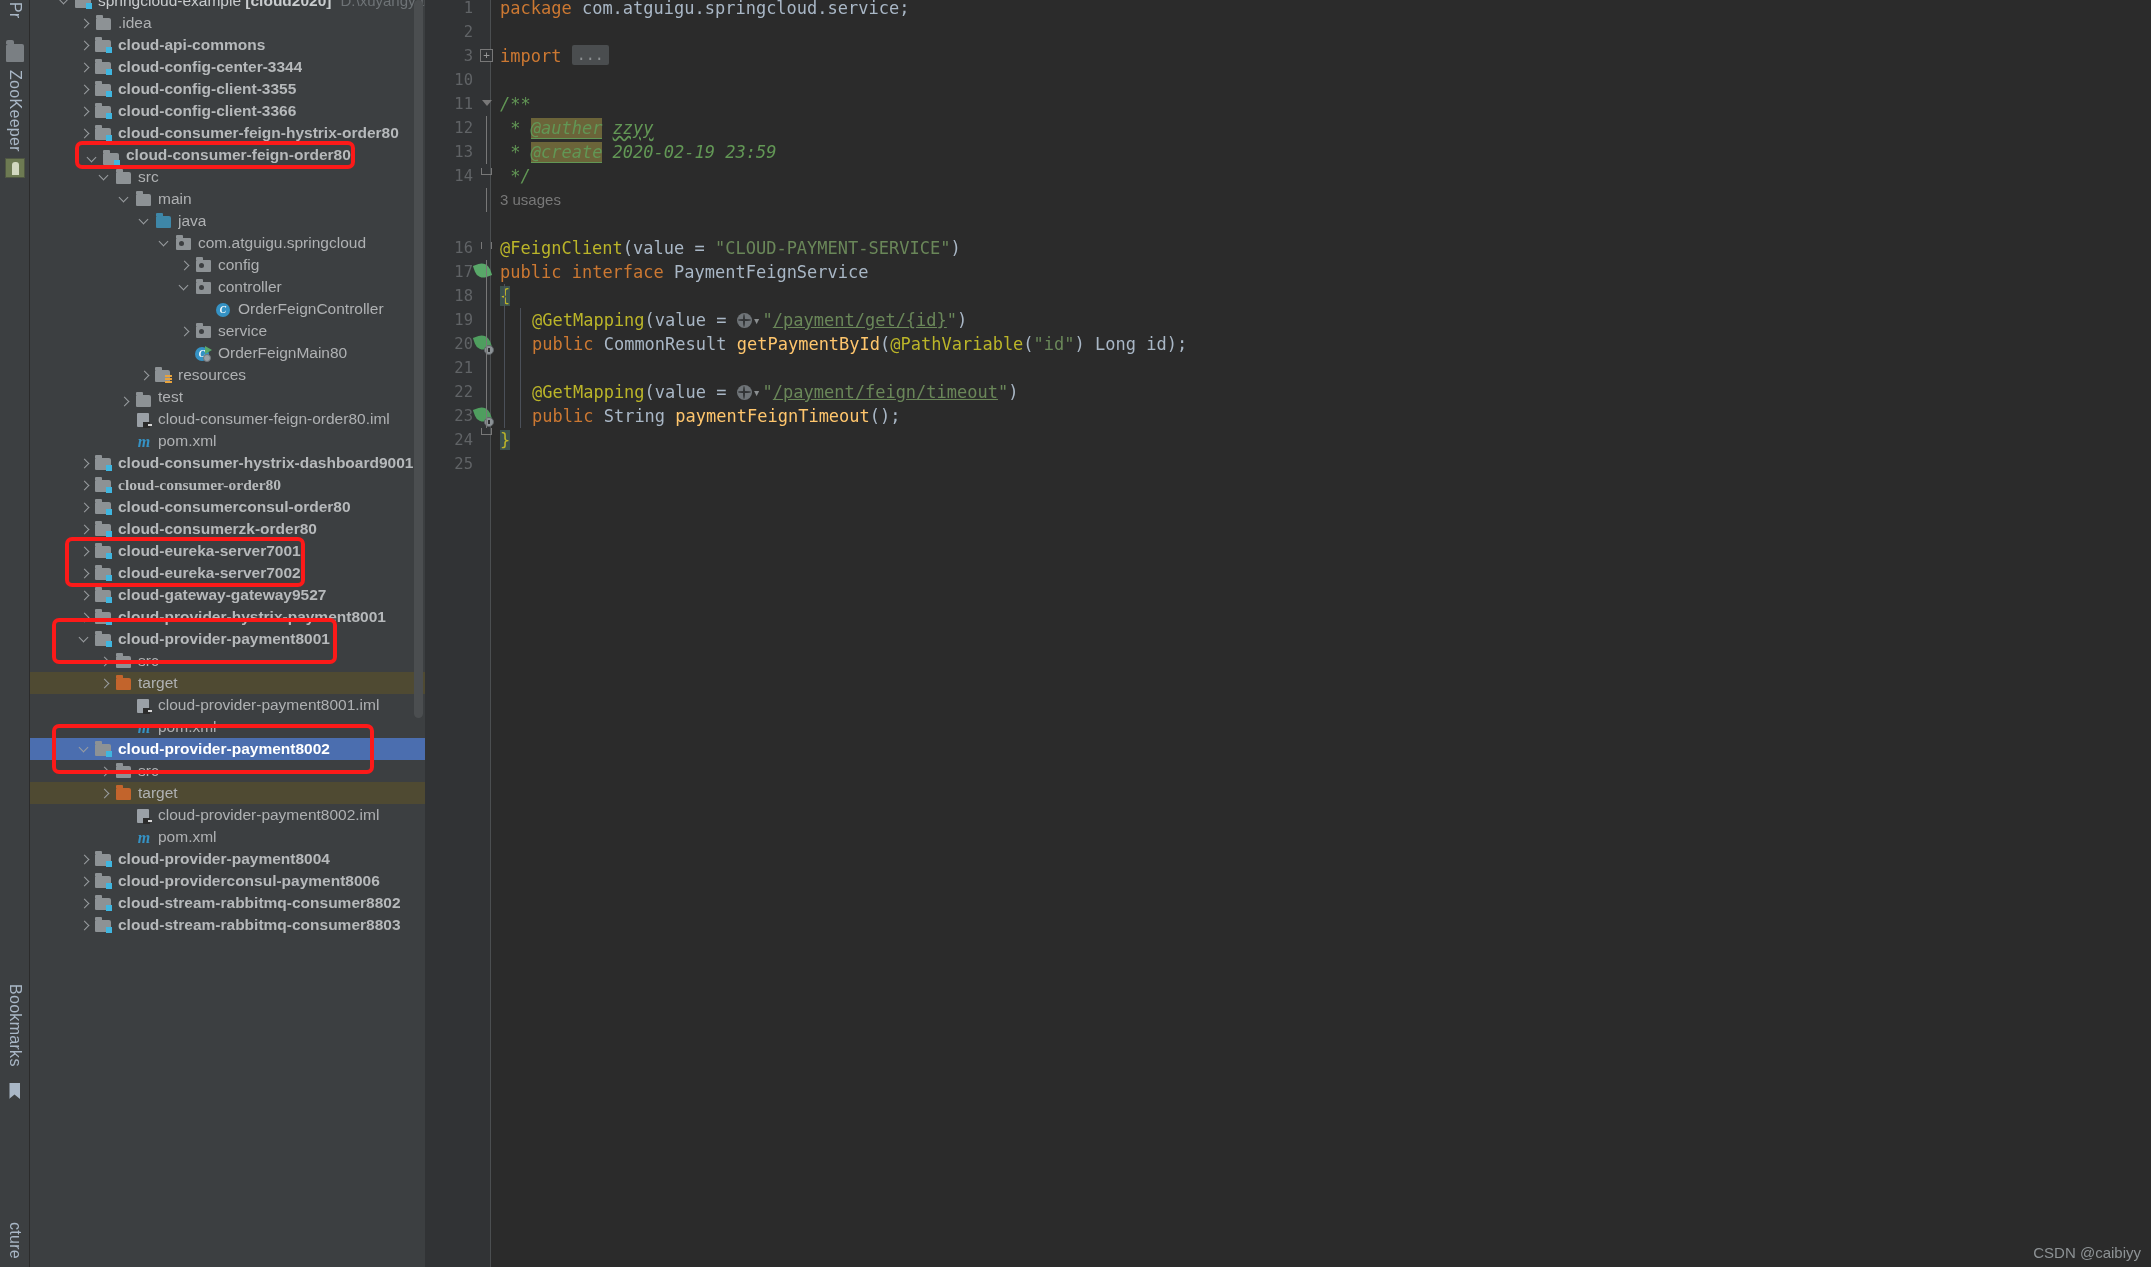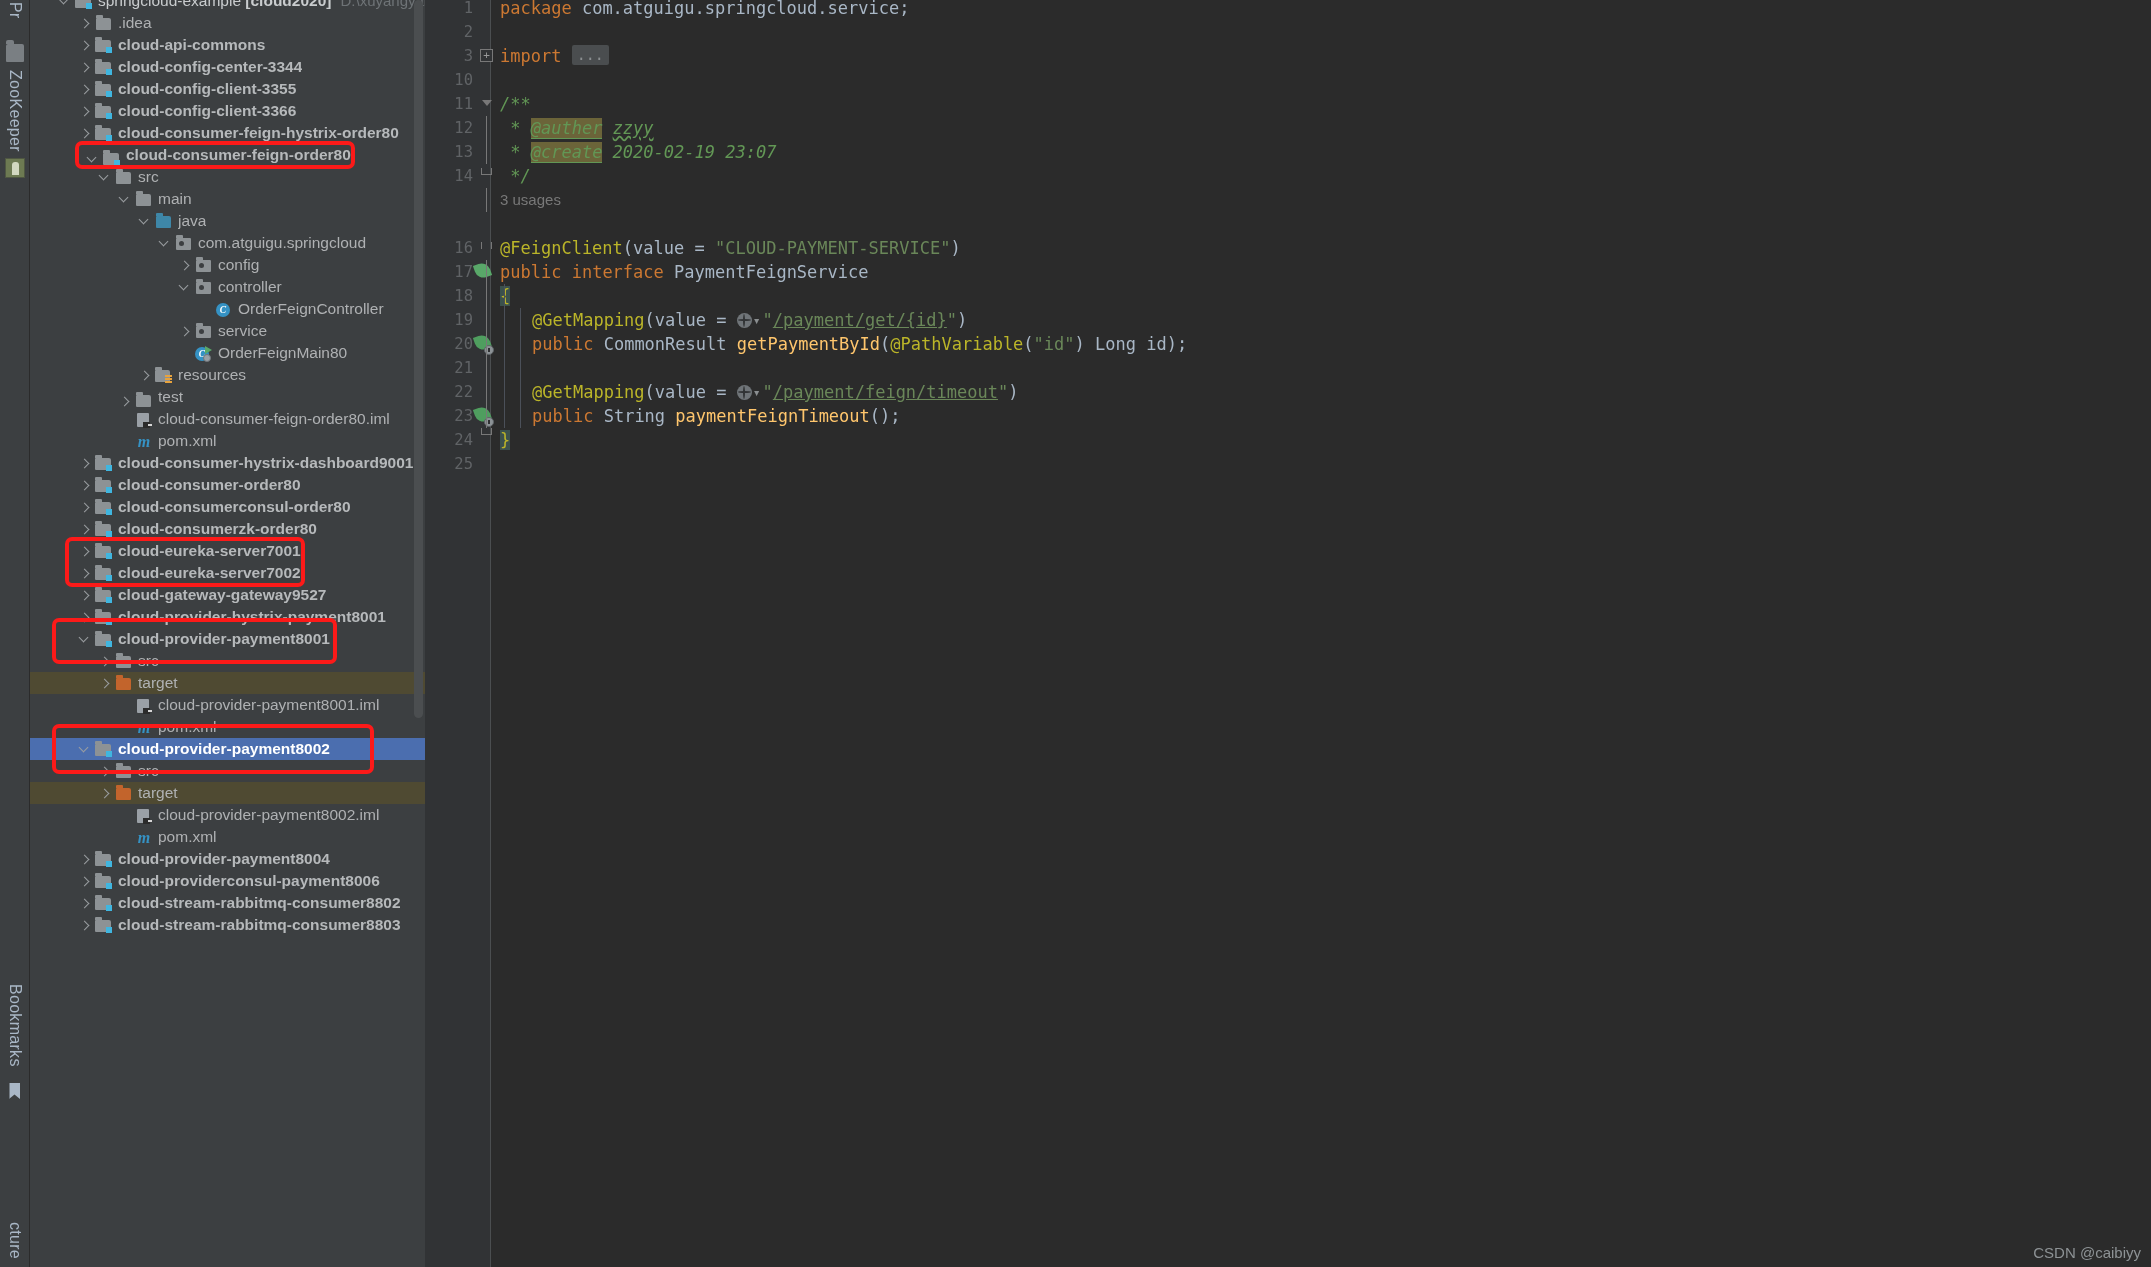--- a/index.html
+++ b/index.html
@@ -500,21 +500,21 @@
           <span class="label plain">pom.xml</span>
         </div>
         <div class="row" style="position: absolute; left: 0px; right: 0px; top: 452px; padding-left: 48px;">
           <span class="arrow closed"></span>
           <span class="ic module">
             <i class="f"></i>
             <i class="dot"></i>
           </span>
           <span class="label bold">cloud-consumer-hystrix-dashboard9001</span>
         </div>
-        <div class="row" style="position: absolute; left: 0px; right: 16px; top: 474px; padding-left: 48px;">
+        <div class="row" style="position: absolute; left: 0px; right: 16px; top: 474px; padding-left: 48px; font-family: Liberation Serif, serif;">
           <span class="arrow closed"></span>
           <span class="ic module">
             <i class="f"></i>
             <i class="dot"></i>
           </span>
           <span class="label bold">cloud-consumer-order80</span>
         </div>
         <div class="row" style="position: absolute; left: 0px; right: 0px; top: 496px; padding-left: 48px;">
           <span class="arrow closed"></span>
           <span class="ic module">
@@ -681,21 +681,21 @@
   <div class="editor">
     <div class="gutter"></div>
     <div class="gutter-divider"></div>
     <div class="code-area" id="code-area">
         <div class="cline" style="top: -4px;"><span class="lnum">1</span><span class="ctext"><span class="kw">package</span> <span class="plain-t">com.atguigu.springcloud.service;</span></span></div>
         <div class="cline" style="top: 20px;"><span class="lnum">2</span><span class="ctext"></span></div>
         <div class="cline" style="top: 44px;"><span class="lnum">3</span><span class="fold-marker">+</span><span class="ctext"><span class="kw">import</span> <span class="ellipsis-box">...</span></span></div>
         <div class="cline" style="top: 68px;"><span class="lnum">10</span><span class="ctext"></span></div>
         <div class="cline" style="top: 92px;"><span class="lnum">11</span><span class="fold-arrow-down" style="top:8px"></span><span class="ctext"><span class="cmt">/**</span></span></div>
         <div class="cline" style="top: 116px;"><span class="lnum">12</span><span class="fold-line" style="top:0;height:24px"></span><span class="ctext"><span class="cmt">&nbsp;* </span><span class="cmt tagbg">@auther</span><span class="cmt"> </span><span class="cmt squiggle">zzyy</span></span></div>
-        <div class="cline" style="top: 140px;"><span class="lnum">13</span><span class="fold-line" style="top:0;height:24px"></span><span class="ctext"><span class="cmt">&nbsp;* </span><span class="cmt tagbg">@create</span><span class="cmt"> 2020-02-19 23:07</span></span></div>
+        <div class="cline" style="top: 140px;"><span class="lnum">13</span><span class="fold-line" style="top:0;height:24px"></span><span class="ctext"><span class="cmt">&nbsp;* </span><span class="cmt tagbg">@create</span><span class="cmt"> 2020-02-19 23:59</span></span></div>
         <div class="cline" style="top: 164px;"><span class="lnum">14</span><span class="fold-cap bottom" style="top:4px"></span><span class="ctext"><span class="cmt">&nbsp;*/</span></span></div>
         <div class="cline" style="top: 188px;"><span class="usages">3 usages</span><span class="fold-line" style="top:0;height:24px"></span></div>
         <div class="cline" style="top: 236px;"><span class="lnum">16</span><span class="fold-cap top" style="top:6px"></span><span class="ctext"><span class="ann">@FeignClient</span><span class="plain-t">(</span><span class="plain-t">value</span><span class="plain-t"> = </span><span class="str">"CLOUD-PAYMENT-SERVICE"</span><span class="plain-t">)</span></span></div>
         <div class="cline" style="top: 260px;"><span class="lnum">17</span><span class="bean-gutter"><i class="bean-leaf"></i></span><span class="fold-line" style="top:0;height:24px"></span><span class="ctext"><span class="kw">public</span> <span class="kw">interface</span> <span class="typ">PaymentFeignService</span></span></div>
         <div class="cline" style="top: 284px;"><span class="lnum">18</span><span class="fold-line" style="top:0;height:24px"></span><span class="ctext"><span class="brace-hl">{</span></span></div>
         <div class="cline" style="top: 308px;"><span class="lnum">19</span><span class="fold-line" style="top:0;height:24px"></span><span class="ctext"><span style="padding-left:32px"></span><span class="ann">@GetMapping</span><span class="plain-t">(</span><span class="plain-t">value = </span><span class="globe"></span><span class="chev">▾</span><span class="str">"</span><span class="url">/payment/get/{id}</span><span class="str">"</span><span class="plain-t">)</span></span></div>
         <div class="cline" style="top: 332px;"><span class="lnum">20</span><span class="bean-gutter"><i class="bean-leaf dark"></i><i class="bean-badge"></i></span><span class="fold-line" style="top:0;height:24px"></span><span class="ctext"><span style="padding-left:32px"></span><span class="kw">public</span> <span class="typ">CommonResult<payment></payment></span> <span class="meth">getPaymentById</span><span class="plain-t">(</span><span class="ann">@PathVariable</span><span class="plain-t">(</span><span class="str">"id"</span><span class="plain-t">) </span><span class="typ">Long</span><span class="plain-t"> id);</span></span></div>
         <div class="cline" style="top: 356px;"><span class="lnum">21</span><span class="fold-line" style="top:0;height:24px"></span><span class="ctext"></span></div>
         <div class="cline" style="top: 380px;"><span class="lnum">22</span><span class="fold-line" style="top:0;height:24px"></span><span class="ctext"><span style="padding-left:32px"></span><span class="ann">@GetMapping</span><span class="plain-t">(</span><span class="plain-t">value = </span><span class="globe"></span><span class="chev">▾</span><span class="str">"</span><span class="url">/payment/feign/timeout</span><span class="str">"</span><span class="plain-t">)</span></span></div>
         <div class="cline" style="top: 404px;"><span class="lnum">23</span><span class="bean-gutter"><i class="bean-leaf dark"></i><i class="bean-badge"></i></span><span class="fold-line" style="top:0;height:24px"></span><span class="ctext"><span style="padding-left:32px"></span><span class="kw">public</span> <span class="typ">String</span> <span class="meth">paymentFeignTimeout</span><span class="plain-t">();</span></span></div>

